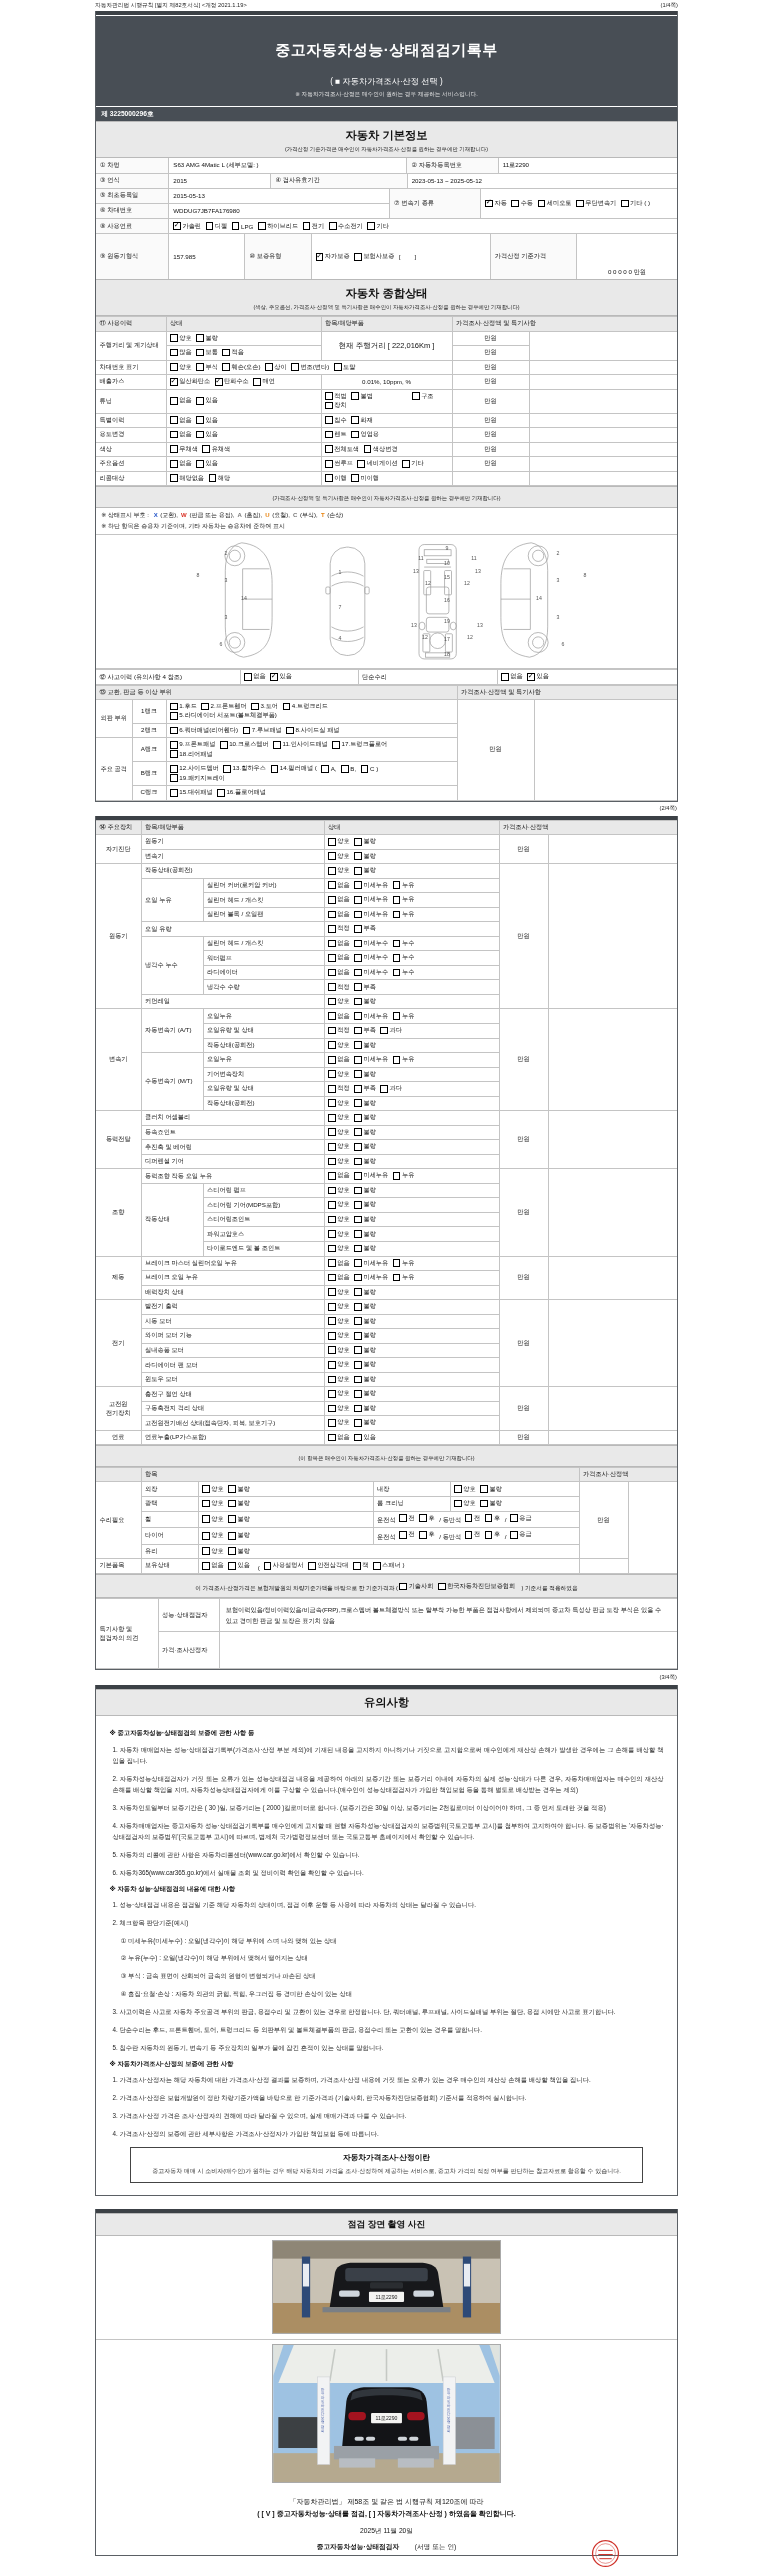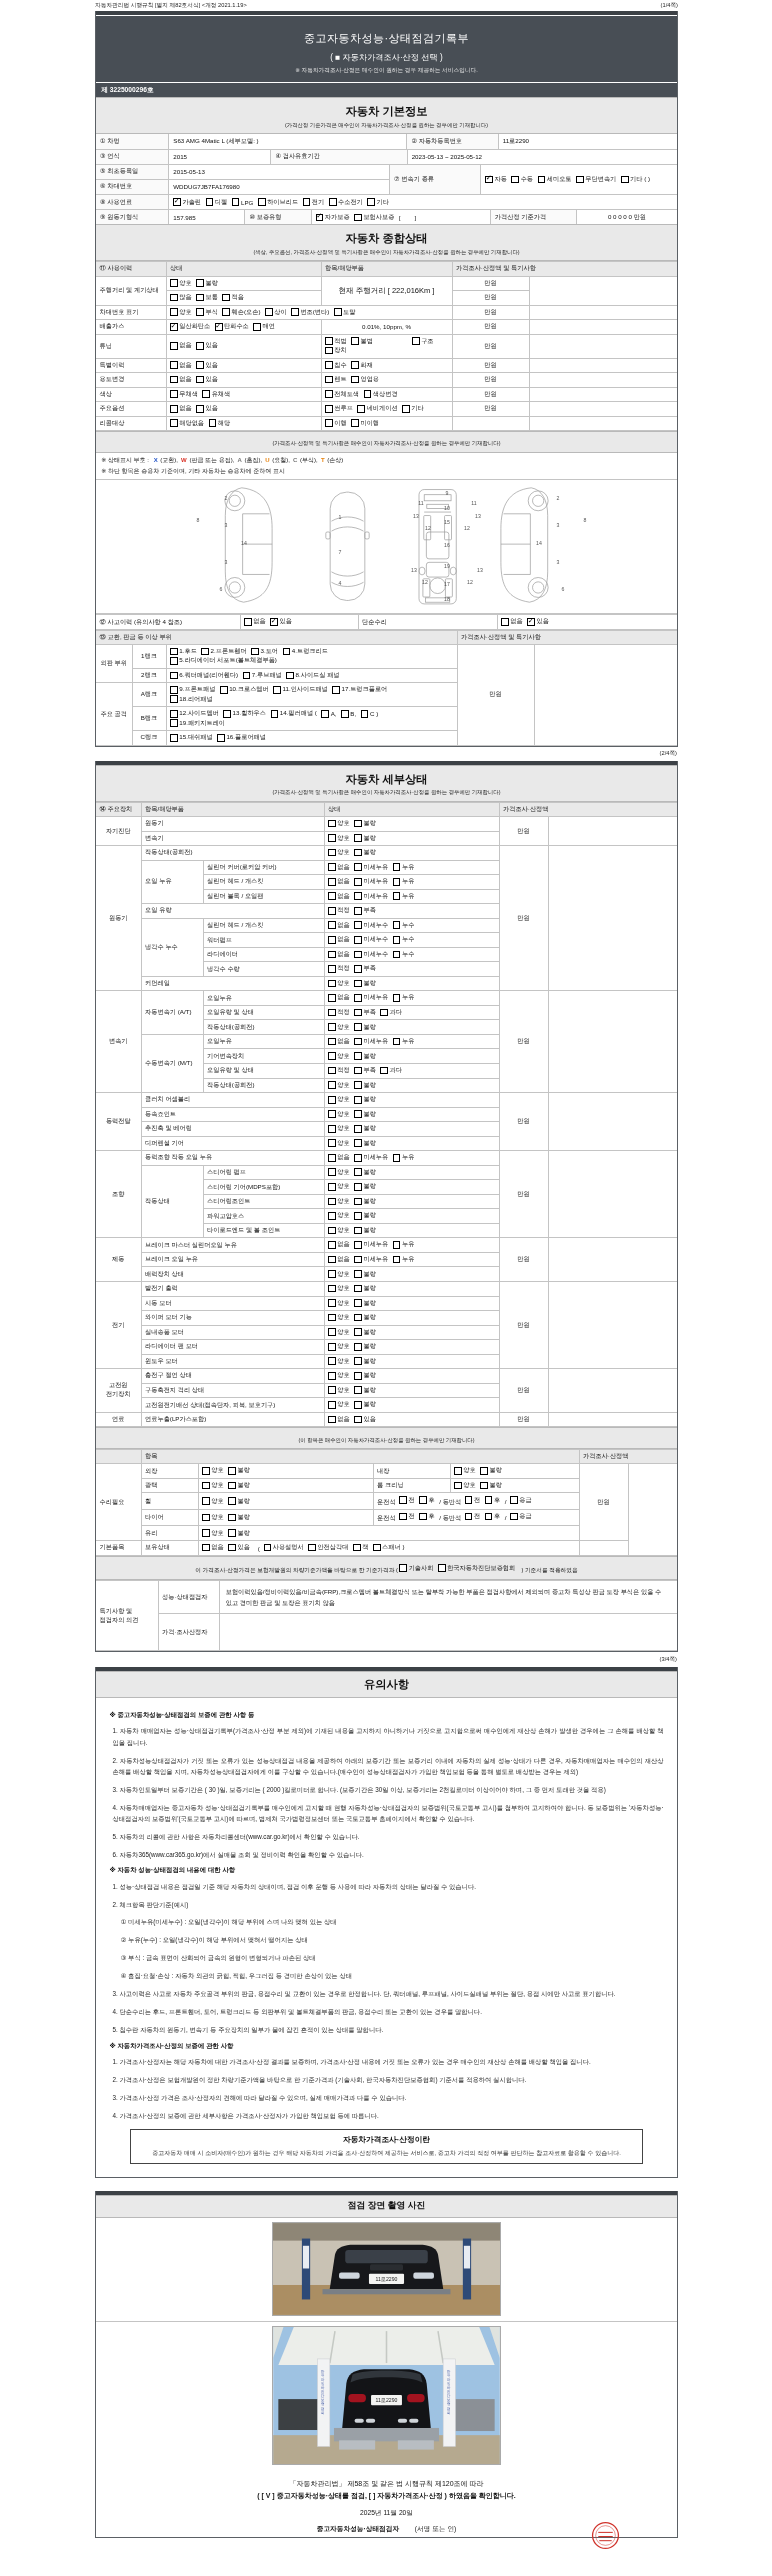--- a/index.html
+++ b/index.html
@@ -10,40 +10,40 @@
   }
   .page{width:583px;margin:0 auto;}
   .topline{display:flex;justify-content:space-between;font-size:5.7px;color:#222;padding:2.1px 0 1px;}
   .pagelabel{text-align:right;font-size:5.7px;color:#222;padding:1.5px 1px 3.1px;}
   
   .block{border:1px solid #5b6065;border-top:none;margin-bottom:2.1px;background:#fff;}
   .block .darkcap{height:3.6px;background:#3c4146;}
   .block .whitegap{height:1.5px;background:#fff;}
   
   .titleband{background:#484e55;color:#fff;text-align:center;padding:9.3px 0 7.2px;}
-  .titleband h1{margin:6px;font-size:11px;font-weight:normal;letter-spacing:0.5px;}
+  .titleband h1{margin:16px;font-size:15px;font-weight:bold;letter-spacing:0.5px;}
   .titleband .tb-sub{font-size:8.2px;margin-top:4.1px;}
   .titleband .tb-note{font-size:5.7px;margin-top:3.6px;color:#e8e8e8;}
   .docno{background:#484e55;color:#fff;font-size:6.7px;font-weight:bold;padding:2.6px 5.2px;border-top:1px solid #fff;}
   
   .band{background:#e9e9e9;border-top:0.5px solid #b9b9b9;border-bottom:0.5px solid #b9b9b9;text-align:center;padding:5.7px 0 4.6px;}
   .band h2{margin:0;font-size:11.3px;font-weight:bold;}
   .band .bsub{font-size:5.4px;margin-top:2.6px;color:#222;}
   
   .grow{display:flex;border-top:0.5px solid #c4c4c4;align-items:stretch;}
   .grow:first-child{border-top:none;}
   .gcell{border-right:0.5px solid #c4c4c4;padding:2.6px 4.1px;font-size:6.2px;display:flex;align-items:center;}
   .gcell:last-child{border-right:none;}
   .lab{background:#fafafa;font-weight:normal;}
   table.sheet{border-collapse:collapse;width:100%;table-layout:fixed;}
   table.sheet td,table.sheet th{border:0.5px solid #c4c4c4;font-size:6.2px;padding:2.1px 3.6px;font-weight:normal;text-align:left;vertical-align:middle;word-break:keep-all;}
   table.sheet tr>*:first-child{border-left:none;}
   table.sheet tr>*:last-child{border-right:none;}
   .thead td,.thead th{background:#e9e9e9;font-size:6.2px;}
-  .center{text-align:center !important;}
+  .center{text-align:center !important;margin-top:31px;}
   .price-cell{text-align:center !important;}
   
   .opt{display:inline-flex;align-items:center;margin-right:4.6px;white-space:nowrap;font-size:6.2px;}
   .cb{display:inline-block;width:5.7px;height:5.7px;border:1px solid #000;margin-right:1.5px;position:relative;background:#fff;flex:none;}
   .cb.on::after{content:"✓";position:absolute;left:-0.5px;top:-3.1px;font-size:7.2px;font-weight:bold;color:#000;}
   .ptx{display:inline-block;margin-right:3.6px;font-size:6.2px;white-space:pre;}
   
   .legendline{font-size:6px;padding:3.1px 5.2px 1px;}
   .legendline .sym{font-weight:bold;margin:0 1px 0 3.1px;}
   .noteline{font-size:6px;padding:1px 5.2px 3.1px;border-bottom:0.5px solid #c4c4c4;}
@@ -626,24 +626,20 @@
                 <span>16.플로어패널</span>
               </span></td>
       </tr>
     </tbody>
       </table>
   </div>
   <div class="pagelabel">(2/4쪽)</div>
 
   <div class="block">
     <div class="darkcap"></div>
-    <div class="band">
-      <h2>자동차 세부상태</h2>
-      <div class="bsub">(가격조사·산정액 및 특기사항은 매수인이 자동차가격조사·산정을 원하는 경우에만 기재합니다)</div>
-    </div>
     <table class="sheet">
       <colgroup>
           <col style="width:45px">
           <col style="width:62px">
           <col style="width:121px">
           <col style="width:175px">
           <col style="width:49px">
           <col>
         </colgroup>
       <tbody>

